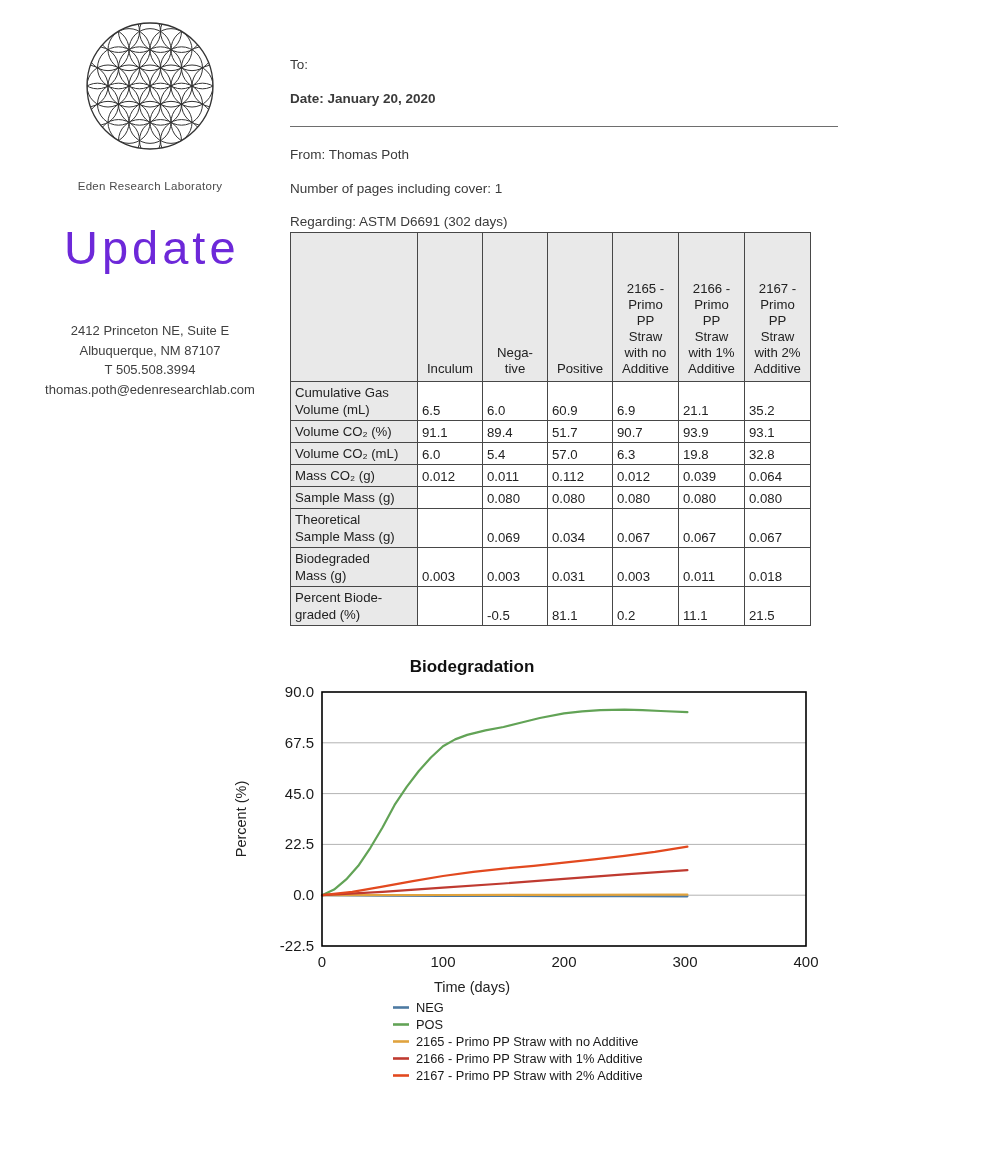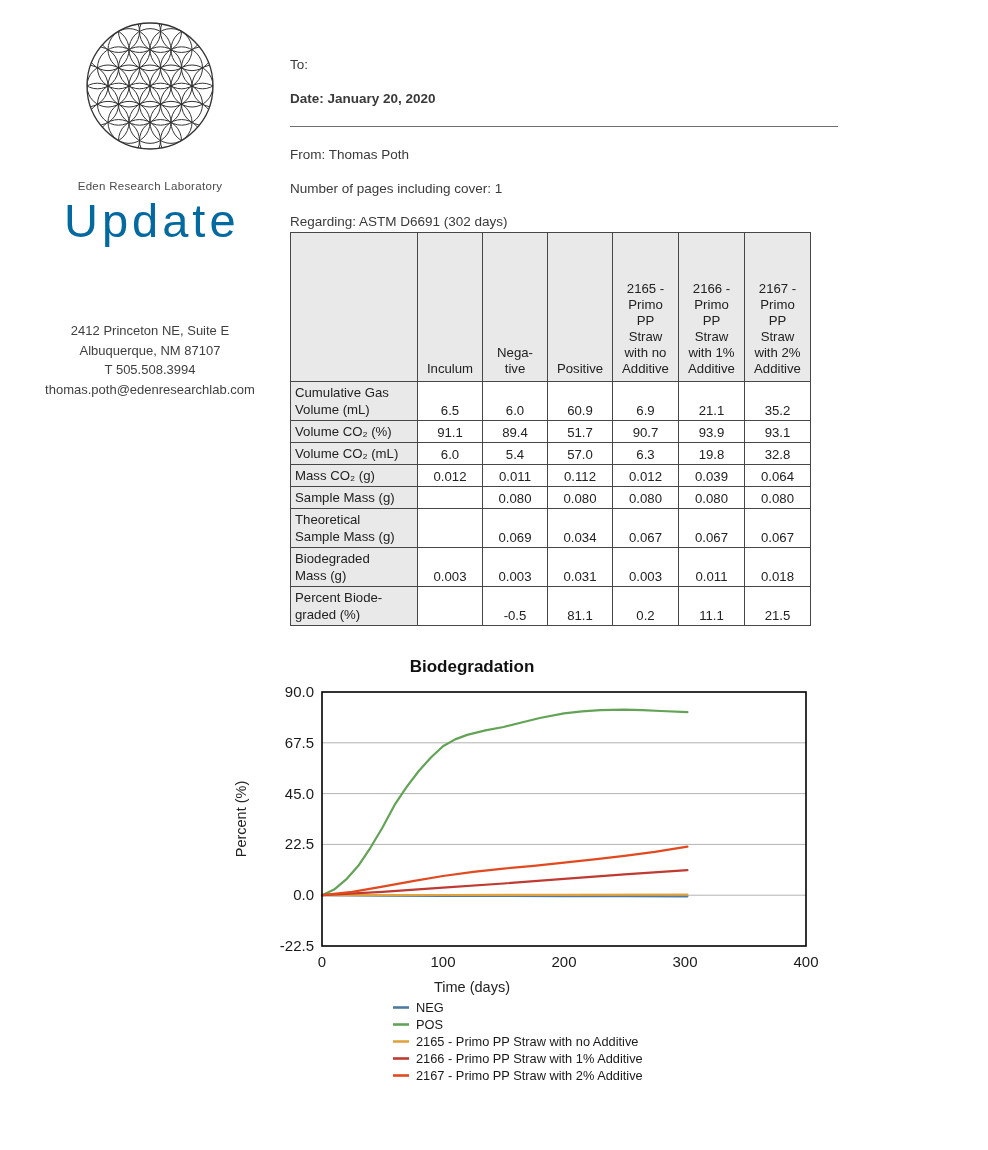--- a/index.html
+++ b/index.html
@@ -6,38 +6,38 @@
   body{
     width:988px;height:1150px;position:relative;background:#ffffff;
     font-family:"Liberation Sans","DejaVu Sans",sans-serif;color:#3a3a3a;
     overflow:hidden;
   }
   .abs{position:absolute;}
 
   
   #logo-svg{left:80px;top:16px;}
   #lab-name{left:0;top:158px;width:300px;text-align:center;font-size:11.5px;color:#4a4a4a;letter-spacing:.3px;margin-top:22px;}
-  #masthead-title{left:64px;top:193px;font-size:47px;font-weight:100;letter-spacing:4px;color:#0369a1;}
+  #masthead-title{left:64px;top:220px;font-size:47px;font-weight:100;letter-spacing:4px;color:#6d28d9;}
   #address-block{left:0;top:321px;width:300px;text-align:center;font-size:13px;line-height:19.5px;color:#3f3f3f;}
 
   
   .hline{left:290px;font-size:13.5px;color:#3a3a3a;}
   #to-line{top:57px;}
   #date-line{top:91px;font-weight:bold;}
   #rule{left:290px;top:126px;width:548px;border-top:1.5px solid #6e6e6e;height:0;}
   #from-line{top:147px;}
   #pages-line{top:181px;}
   #regarding-line{top:214px;}
 
   
   #results-table{left:290px;top:232px;border-collapse:collapse;table-layout:fixed;width:520px;font-size:13.2px;color:#222;}
   #results-table th,#results-table td{border:1px solid #474747;vertical-align:bottom;padding:2px 4px;font-weight:normal;}
   #results-table thead th{background:#e9e9e9;text-align:center;height:142px;white-space:pre-line;padding-bottom:4px;line-height:16px;}
   #results-table tbody th{background:#e9e9e9;text-align:left;white-space:pre-line;line-height:17px;}
-  #results-table tbody td{text-align:center;background:#ffffff;}
+  #results-table tbody td{text-align:left;background:#ffffff;}
   #results-table tbody tr{height:22px;}
 
   
   #chart-svg{left:230px;top:648px;}
   svg text{font-family:"Liberation Sans","DejaVu Sans",sans-serif;}
 </style>
 </head>
 <body>
 
 <svg id="logo-svg" class="abs" width="140" height="140">

